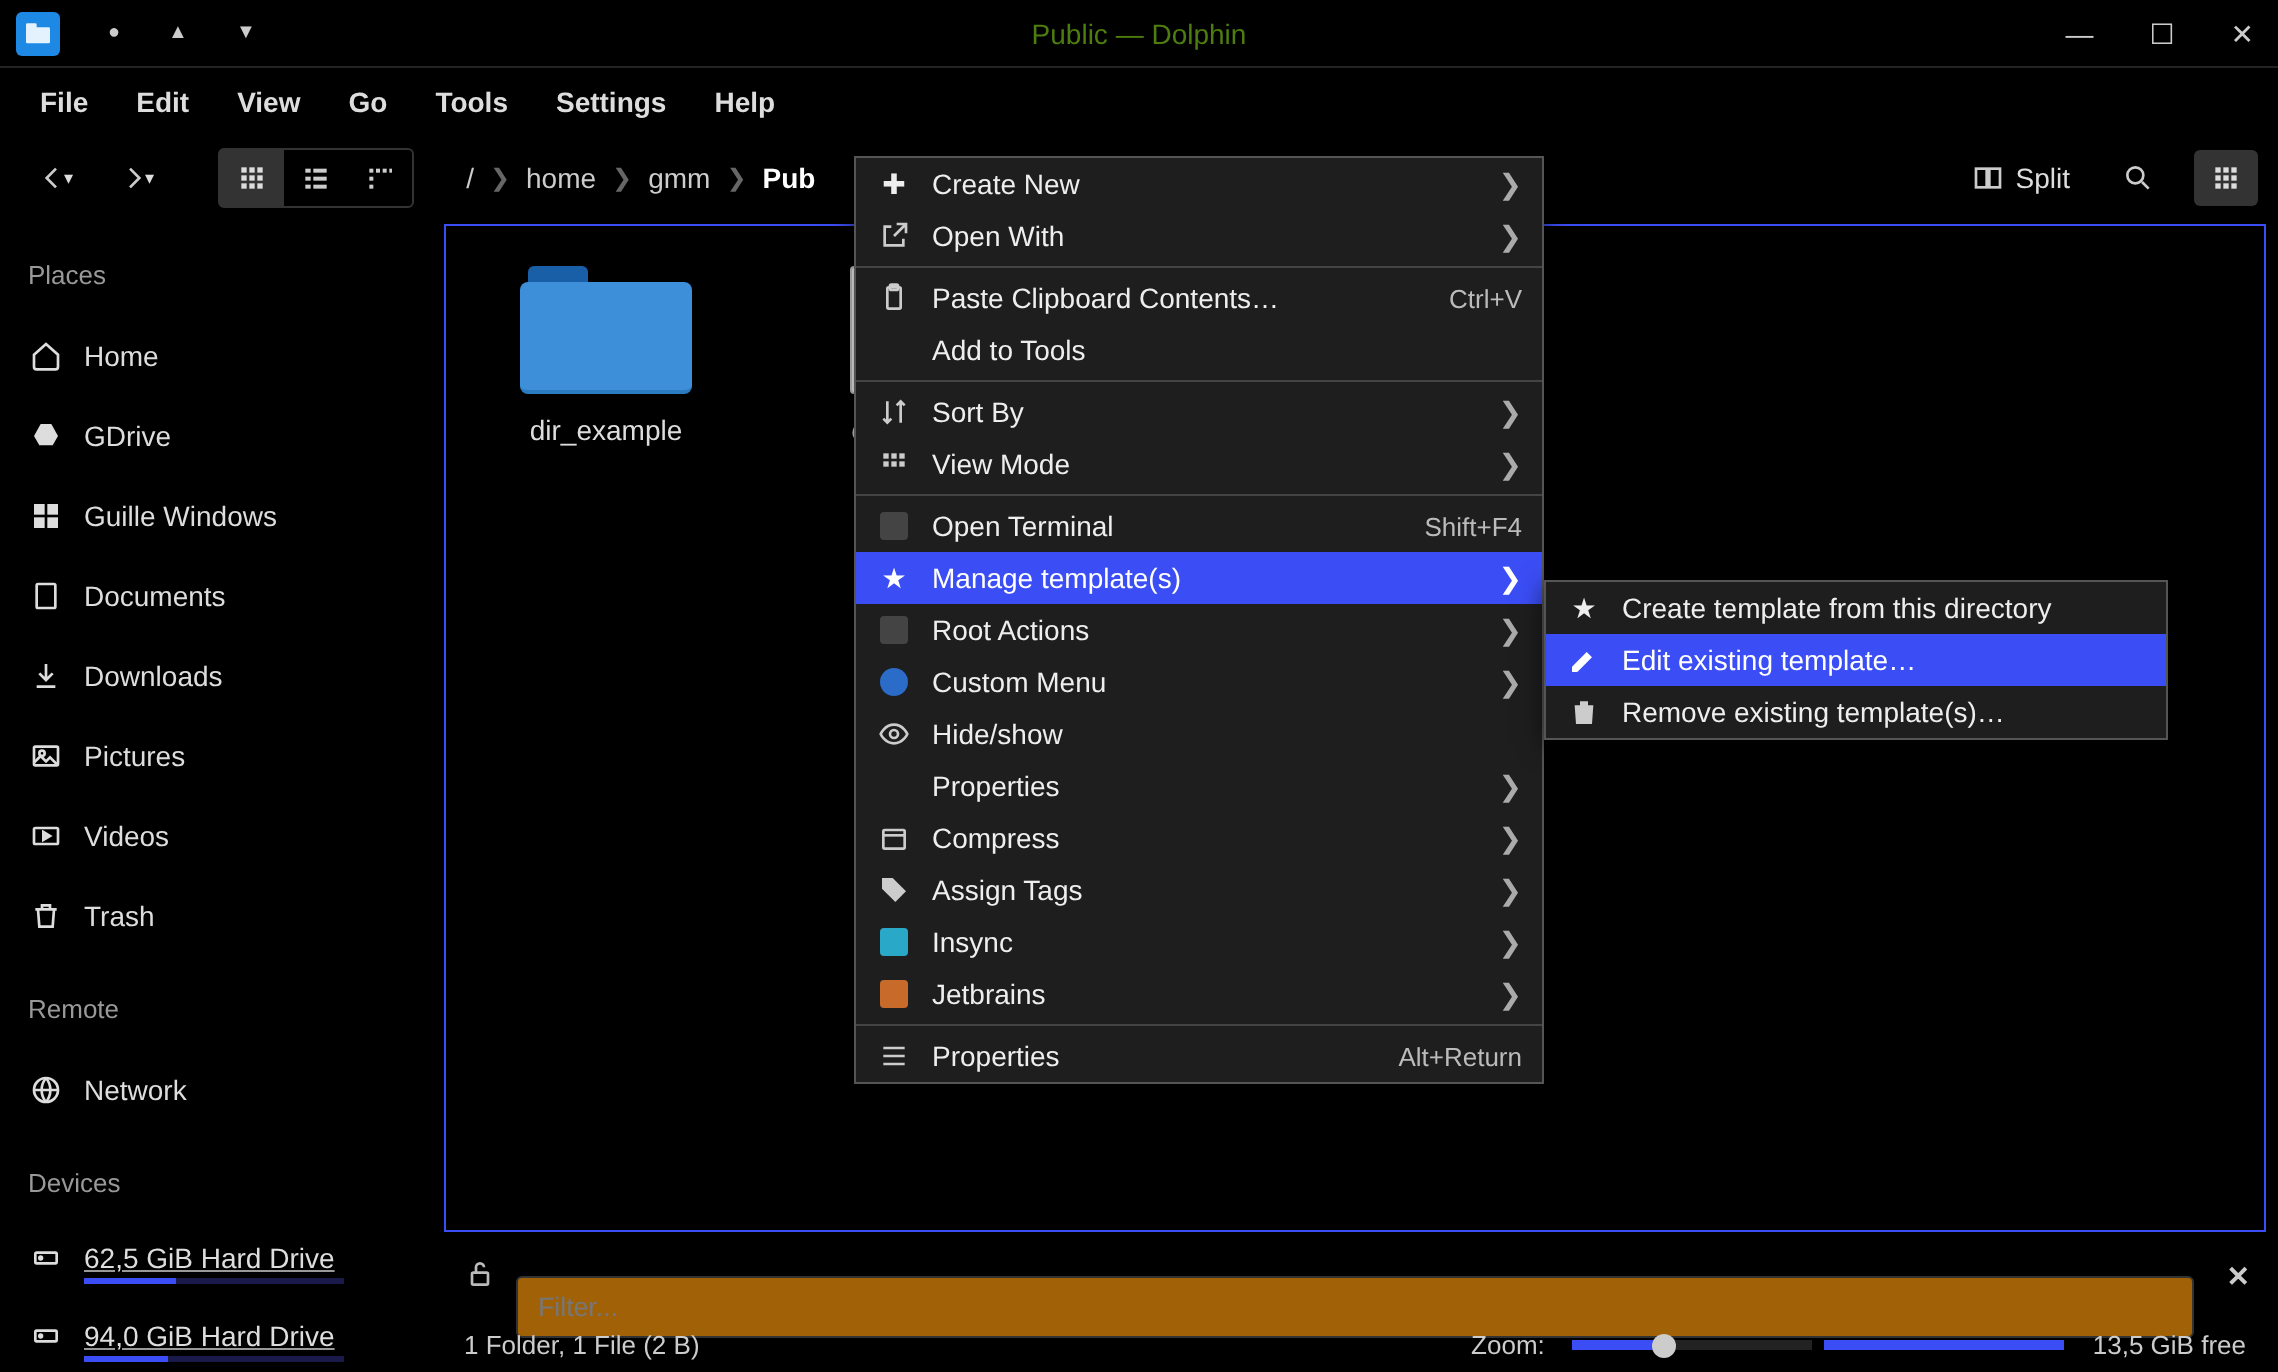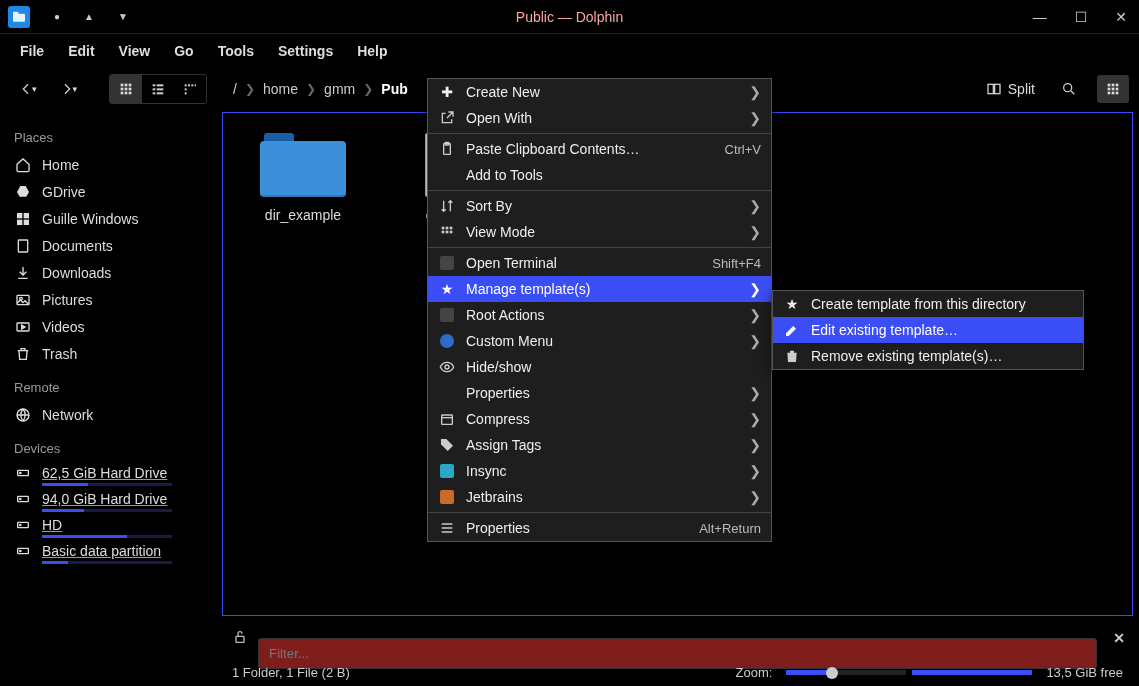--- a/index.html
+++ b/index.html
@@ -3,21 +3,21 @@
 <meta charset="utf-8">
 <style>
 * { margin: 0; padding: 0; box-sizing: border-box; font-family: -apple-system, "Segoe UI", sans-serif; }
 body { background: #000; color: #ddd; width: 1139px; height: 686px; overflow: hidden; font-size: 14px; }
 
 
 .titlebar { height: 34px; background: #000; display: flex; align-items: center; padding: 0 8px; border-bottom: 1px solid #222; }
 .titlebar-left { display: flex; gap: 24px; align-items: center; }
 .titlebar-icon { width: 22px; height: 22px; background: #1e88e5; border-radius: 3px; display: flex; align-items: center; justify-content: center; }
 .sys-icon { color: #ccc; font-size: 10px; }
-.titlebar-title { position: absolute; left: 50%; transform: translateX(-50%); font-size: 14px; color: #fca5a5; }
+.titlebar-title { position: absolute; left: 50%; transform: translateX(-50%); font-size: 14px; color: #4d7c0f; }
 .titlebar-right { margin-left: auto; display: flex; gap: 20px; }
 .win-btn { font-size: 14px; color: #ccc; padding: 4px; }
 
 
 .menubar { height: 34px; display: flex; align-items: center; padding: 0 8px; gap: 0; }
 .menubar-item { padding: 6px 12px; color: #ddd; cursor: pointer; font-weight: bold; }
 
 
 .toolbar { height: 42px; display: flex; align-items: center; padding: 0 10px; gap: 6px; }
 .toolbar-btn { padding: 6px 8px; border-radius: 3px; color: #ddd; cursor: pointer; display: flex; align-items: center; }
@@ -29,21 +29,21 @@
 .crumb { cursor: pointer; }
 .crumb.current { font-weight: 600; color: #fff; }
 .crumb-sep { color: #666; font-size: 12px; }
 .toolbar-right { margin-left: auto; display: flex; align-items: center; gap: 12px; }
 .split-btn { display: flex; align-items: center; gap: 6px; padding: 6px; cursor: pointer; }
 .icon-search { font-size: 16px; }
 .menu-btn-box { background: #333; padding: 6px 8px; border-radius: 3px; }
 
 
 .body { display: flex; height: calc(100% - 34px - 34px - 42px - 40px - 28px); }
-.sidebar { width: 222px; padding: 8px 10px; display: flex; flex-direction: column; gap: 1px; }
+.sidebar { width: 222px; padding: 8px 10px; display: flex; flex-direction: column; gap: 14px; }
 .sb-section { color: #999; font-size: 13px; margin-top: 8px; margin-bottom: 2px; padding: 4px 4px; }
 .sb-item { display: flex; align-items: center; gap: 10px; padding: 5px 4px; cursor: pointer; color: #ddd; }
 .sb-icon { width: 18px; display: inline-flex; justify-content: center; color: #ccc; }
 .usage-row { display: flex; flex-direction: column; padding: 0px 4px 2px 4px; cursor: pointer; }
 .usage-label { display: flex; align-items: center; gap: 10px; padding: 2px 0; }
 .usage-label span.ul { text-decoration: underline; text-decoration-color: #999; }
 .usage-bar { height: 3px; width: 130px; background: #1a1a4a; margin-left: 28px; }
 .usage-fill { height: 100%; background: #3b4ef5; }
 
 
@@ -69,21 +69,21 @@
 .ctx-sep { height: 1px; background: #444; margin: 2px 0; }
 .sq-icon { display:inline-block; width:14px; height:14px; background:#888; border-radius:2px; }
 .sq-icon.blue { background:#2a6cc8; }
 .sq-icon.orange { background:#c86b2a; }
 .sq-icon.teal { background:#2aa8c8; }
 .sq-icon.dark { background:#444; }
 
 
 .filterbar { height: 40px; display: flex; align-items: center; padding: 0 8px 0 232px; gap: 10px; }
 .lock-icon { color: #bbb; }
-.filter-input { flex: 1; background: #7f1d1d; border: 1px solid #333; border-radius: 3px; padding: 7px 10px; color: #ddd; margin-top: 30px; }
+.filter-input { flex: 1; background: #a16207; border: 1px solid #333; border-radius: 3px; padding: 7px 10px; color: #ddd; margin-top: 30px; }
 .filter-input::placeholder { color: #777; }
 .filter-close { color: #ccc; padding: 0 6px; cursor: pointer; font-weight: bold; }
 
 
 .statusbar { height: 28px; display: flex; align-items: center; padding: 0 16px 0 232px; color: #ccc; font-size: 13px; }
 .status-right { margin-left: auto; display: flex; align-items: center; gap: 14px; }
 .zoom-slider { display: flex; align-items: center; gap: 6px; }
 .slider-track { width: 120px; height: 5px; background: #222; display: flex; align-items: center; position: relative; }
 .slider-fill { height: 5px; background: #3b4ef5; }
 .slider-thumb { width: 12px; height: 12px; background: #ccc; border-radius: 50%; position: absolute; top: -3px; }

